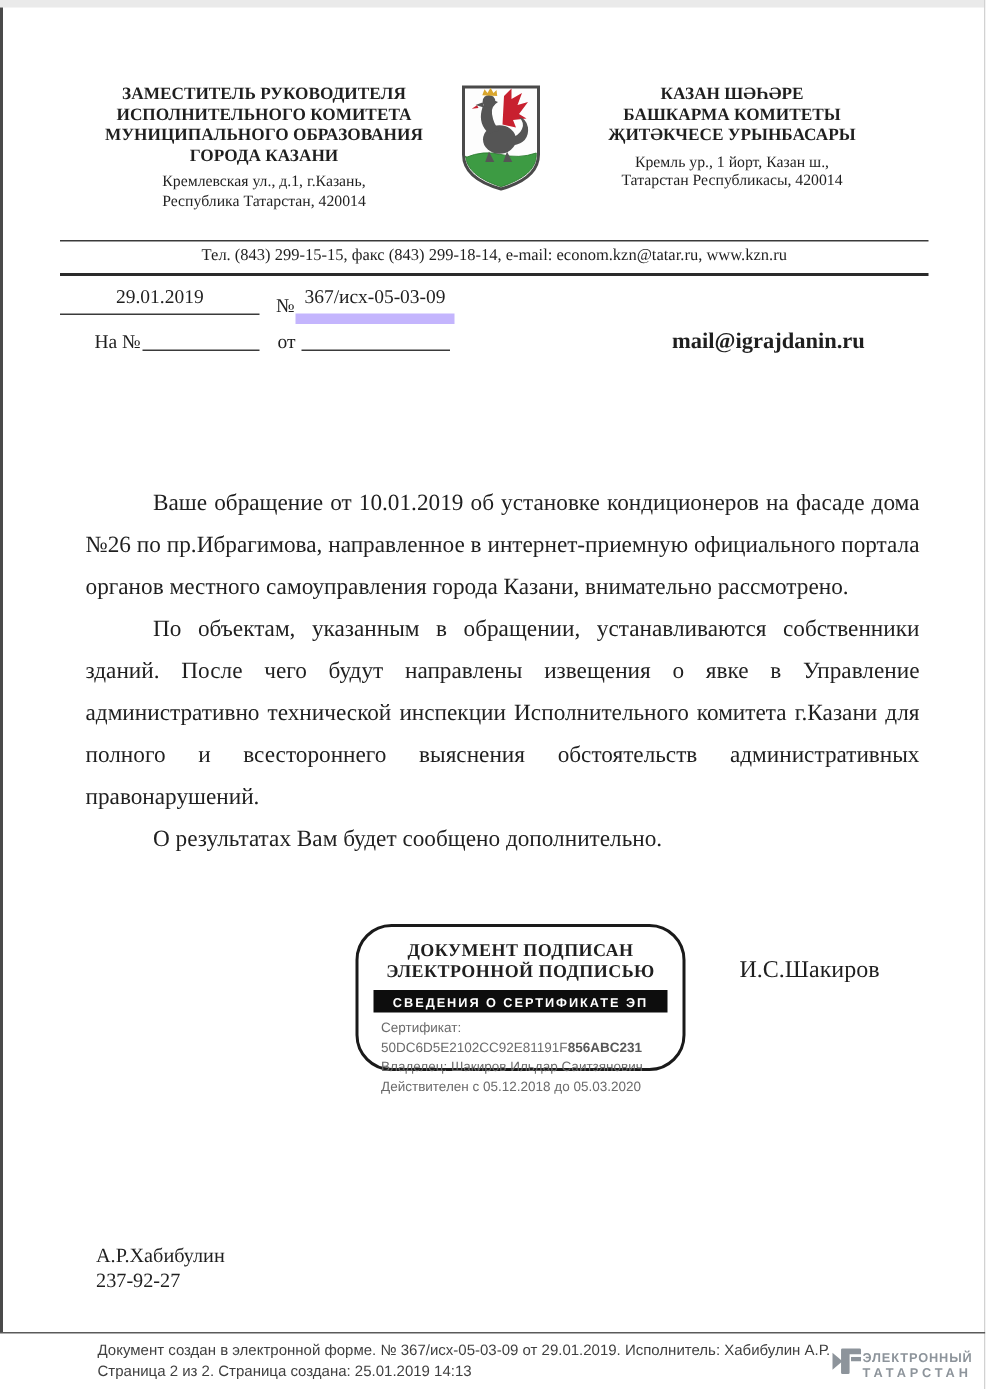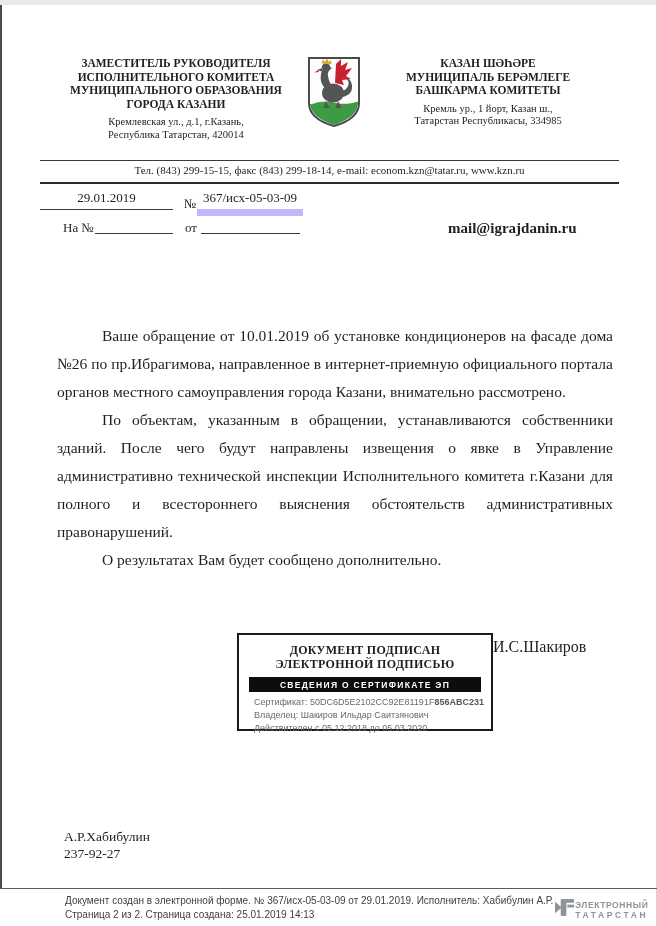--- a/index.html
+++ b/index.html
@@ -39,22 +39,22 @@
   .ot-underline   { position:absolute; left:201px; top:219px; width:99px;  height:14px;
                     border-bottom:1px solid #3a3a3a; }
   .recipient-email{ position:absolute; left:448px; top:220px; font-weight:bold; font-size:15px;text-align:center; }
 
   
   .body-text { position:absolute; left:57px; top:322px; width:556px;
                font-size:15.5px; line-height:28px; text-align:justify; }
   .body-text p { margin:0; text-indent:45px; }
 
   
-  .stamp { position:absolute; left:237px; top:633px; width:256px; height:98px;
-           border:2px solid #1a1a1a; border-radius:0; box-sizing:border-box;
+  .stamp { position:absolute; left:237px; top:616px; width:220px; height:98px;
+           border:2px solid #1a1a1a; border-radius:24px; box-sizing:border-box;
            padding-top:9px; background:#fff; }
   .stamp-title { text-align:center; font-weight:bold; font-size:12px; line-height:13.5px;
                  letter-spacing:0.3px; }
   .stamp-bar { margin:6px 10px 4px 10px; background:#0d0d0d; color:#ffffff; text-align:center;
                font-family:"Liberation Sans", sans-serif; font-size:8.5px; font-weight:bold;
                letter-spacing:1.3px; padding:3px 0 2px 0; }
   .stamp-info { margin-left:15px; font-family:"Liberation Sans", sans-serif;
                 font-size:9px; line-height:13px; color:#6a6a6a; }
   .stamp-info .cert-bold { font-weight:bold; color:#575757; }
 
@@ -64,21 +64,21 @@
   .executor { position:absolute; left:64px; top:828px; font-size:13.5px; line-height:17px; }
 
   
   .footer-rule { position:absolute; left:0; right:0; top:888px; height:1px; background:#5a5a5a; }
   .footer-text { position:absolute; left:65px; top:894px; font-family:"Liberation Sans", sans-serif;
                  font-size:10px; line-height:13.5px; color:#3f3f3f; }
   .footer-logo { position:absolute; left:554px; top:898px; display:flex; align-items:center; gap:0; }
   .footer-logo-text { font-family:"Liberation Sans", sans-serif; font-weight:bold;
                       color:#8d949b; }
   .footer-logo-text .l1 { font-size:8.5px; letter-spacing:0.6px; line-height:10px; }
-  .footer-logo-text .l2 { font-size:8.5px; letter-spacing:2.6px; line-height:10px;text-align:center; }
+  .footer-logo-text .l2 { font-size:8.5px; letter-spacing:2.6px; line-height:10px; }
 </style>
 </head>
 <body>
 
 <div class="page">
   <div class="page-top-band"></div>
   <div class="page-left-edge"></div>
   <div class="page-right-edge"></div>
 
   <div class="header-left">
@@ -104,25 +104,25 @@
       <path d="M16.5 13 L11 15 L16 16.5 Z" fill="#555555"></path>
       <path d="M12 15.2 L8.5 17.5 L13 17 Z" fill="#c8202f"></path>
       <path d="M15.5 8.5 L17 4.5 L19 7 L21 3.5 L23 7 L25 5 L25.5 9 Z" fill="#d9a62e"></path>
       <path d="M20 46 L17.5 53 L23.5 53 Z" fill="#555555"></path>
       <path d="M32 46 L29.5 53 L35.5 53 Z" fill="#555555"></path>
     </svg>
   </div>
 
   <div class="header-right">
     <div class="org-line">КАЗАН ШӘҺӘРЕ</div>
-    <div class="org-line">МУНИЦИПАЛЬ БЕРӘМЛЕГЕ</div>
     <div class="org-line">БАШКАРМА КОМИТЕТЫ</div>
+    <div class="org-line">ҖИТӘКЧЕСЕ УРЫНБАСАРЫ</div>
     <div class="addr-block">
       <div class="addr-line">Кремль ур., 1 йорт, Казан ш.,</div>
-      <div class="addr-line">Татарстан Республикасы, 334985</div>
+      <div class="addr-line">Татарстан Республикасы, 420014</div>
     </div>
   </div>
 
   <div class="contact-rule-top"></div>
   <div class="contact-line">Тел. (843) 299-15-15, факс (843) 299-18-14, e-mail: econom.kzn@tatar.ru, www.kzn.ru</div>
   <div class="contact-rule-bottom"></div>
 
   <div class="date-underline ref-text">29.01.2019</div>
   <div class="num-label ref-text">№</div>
   <div class="num-underline ref-text">367/исх-05-03-09</div>

